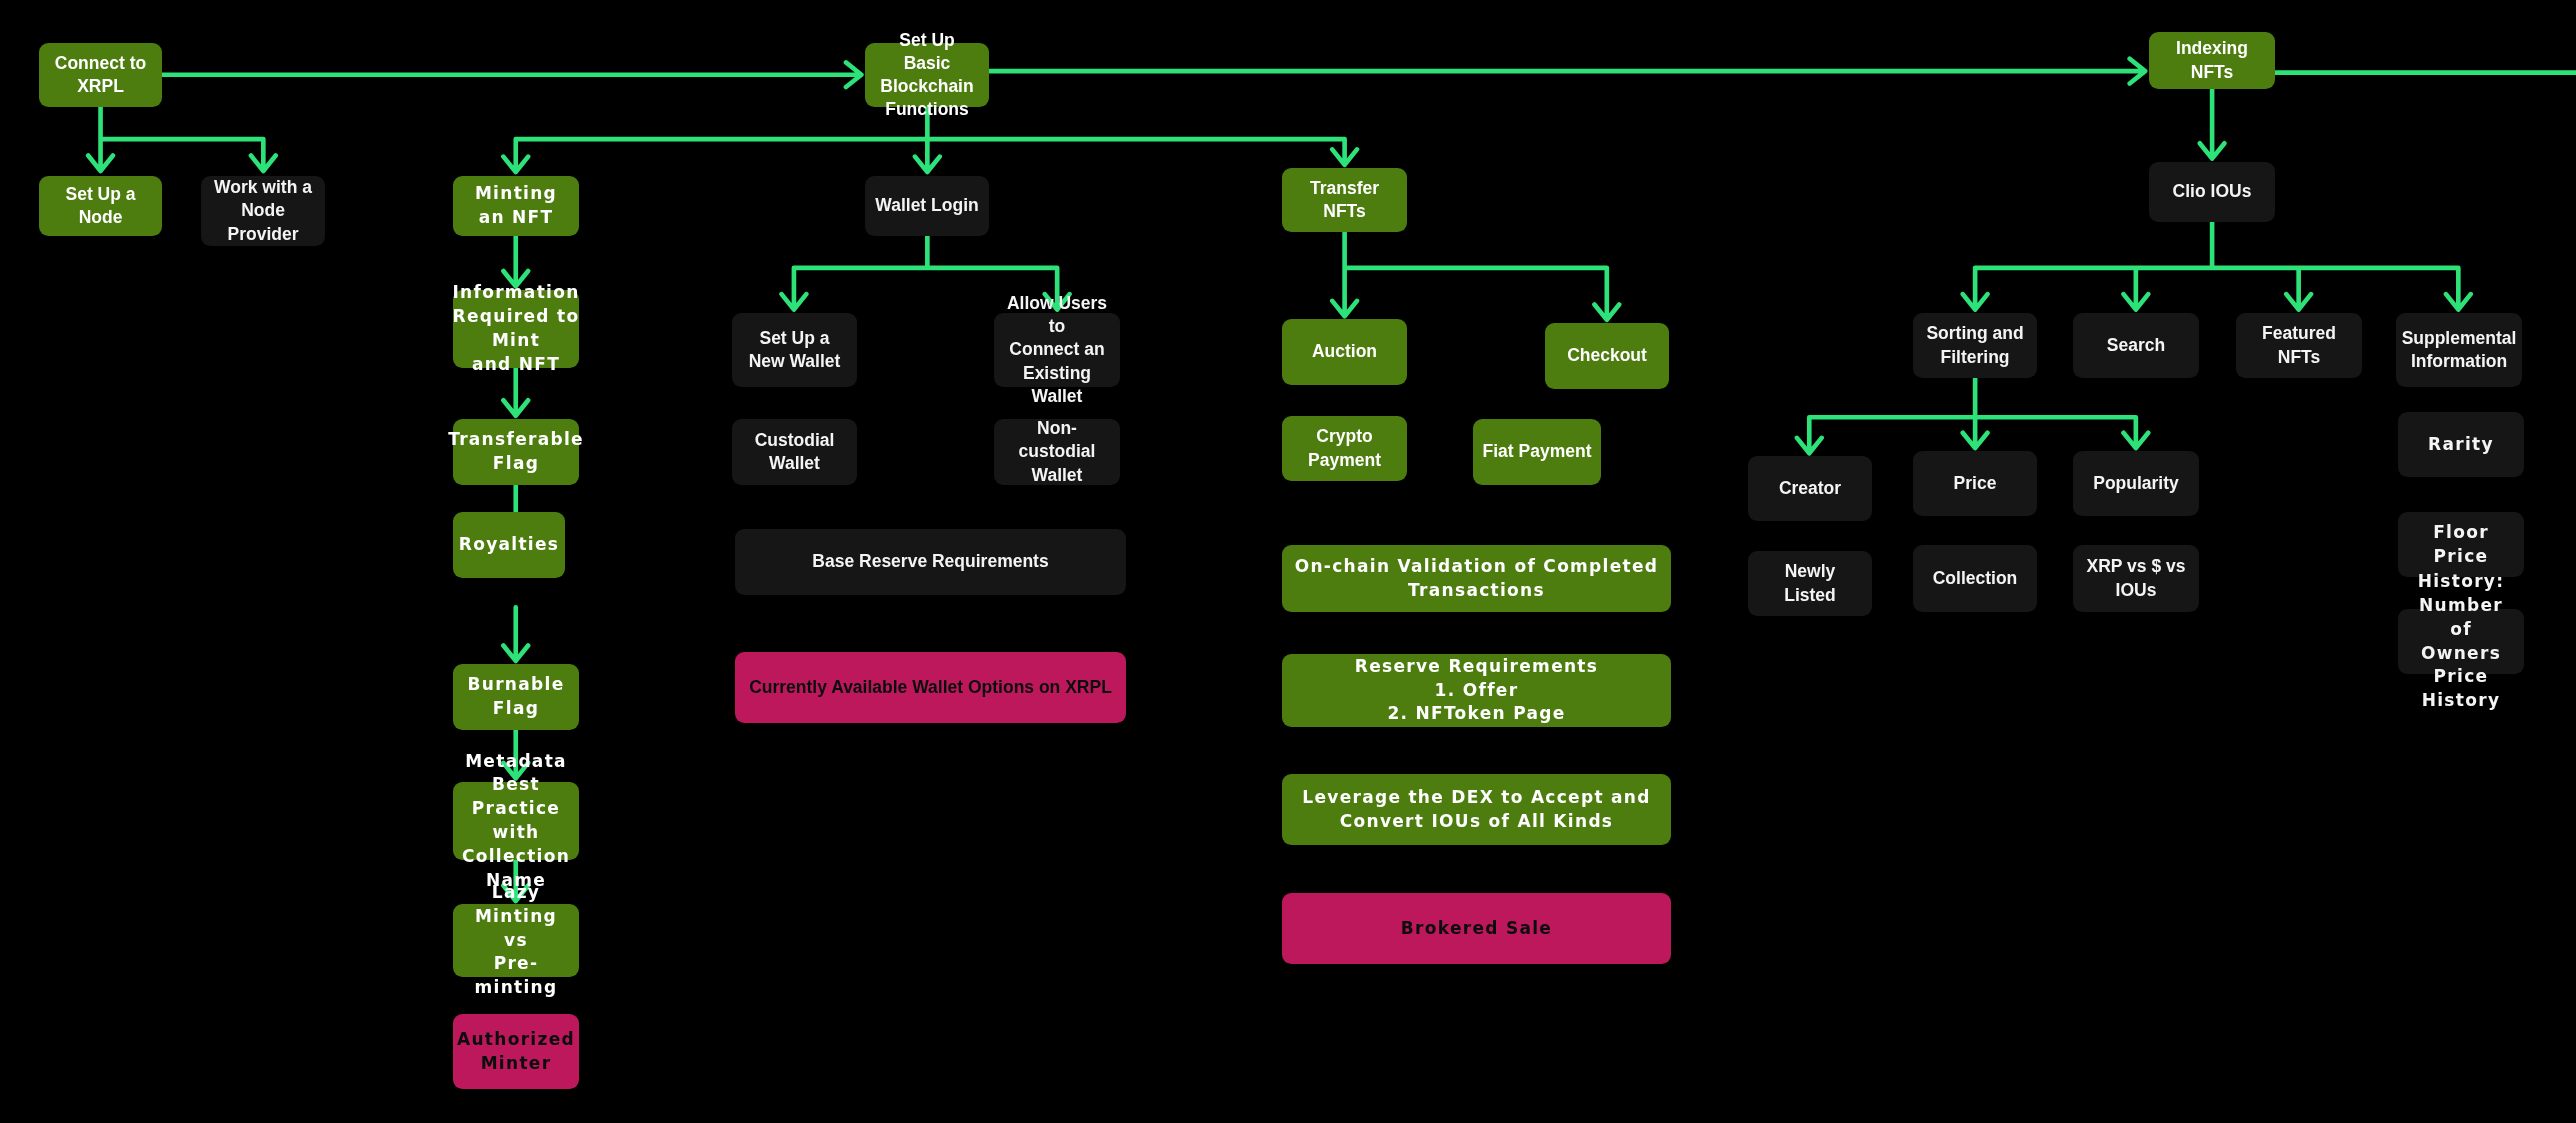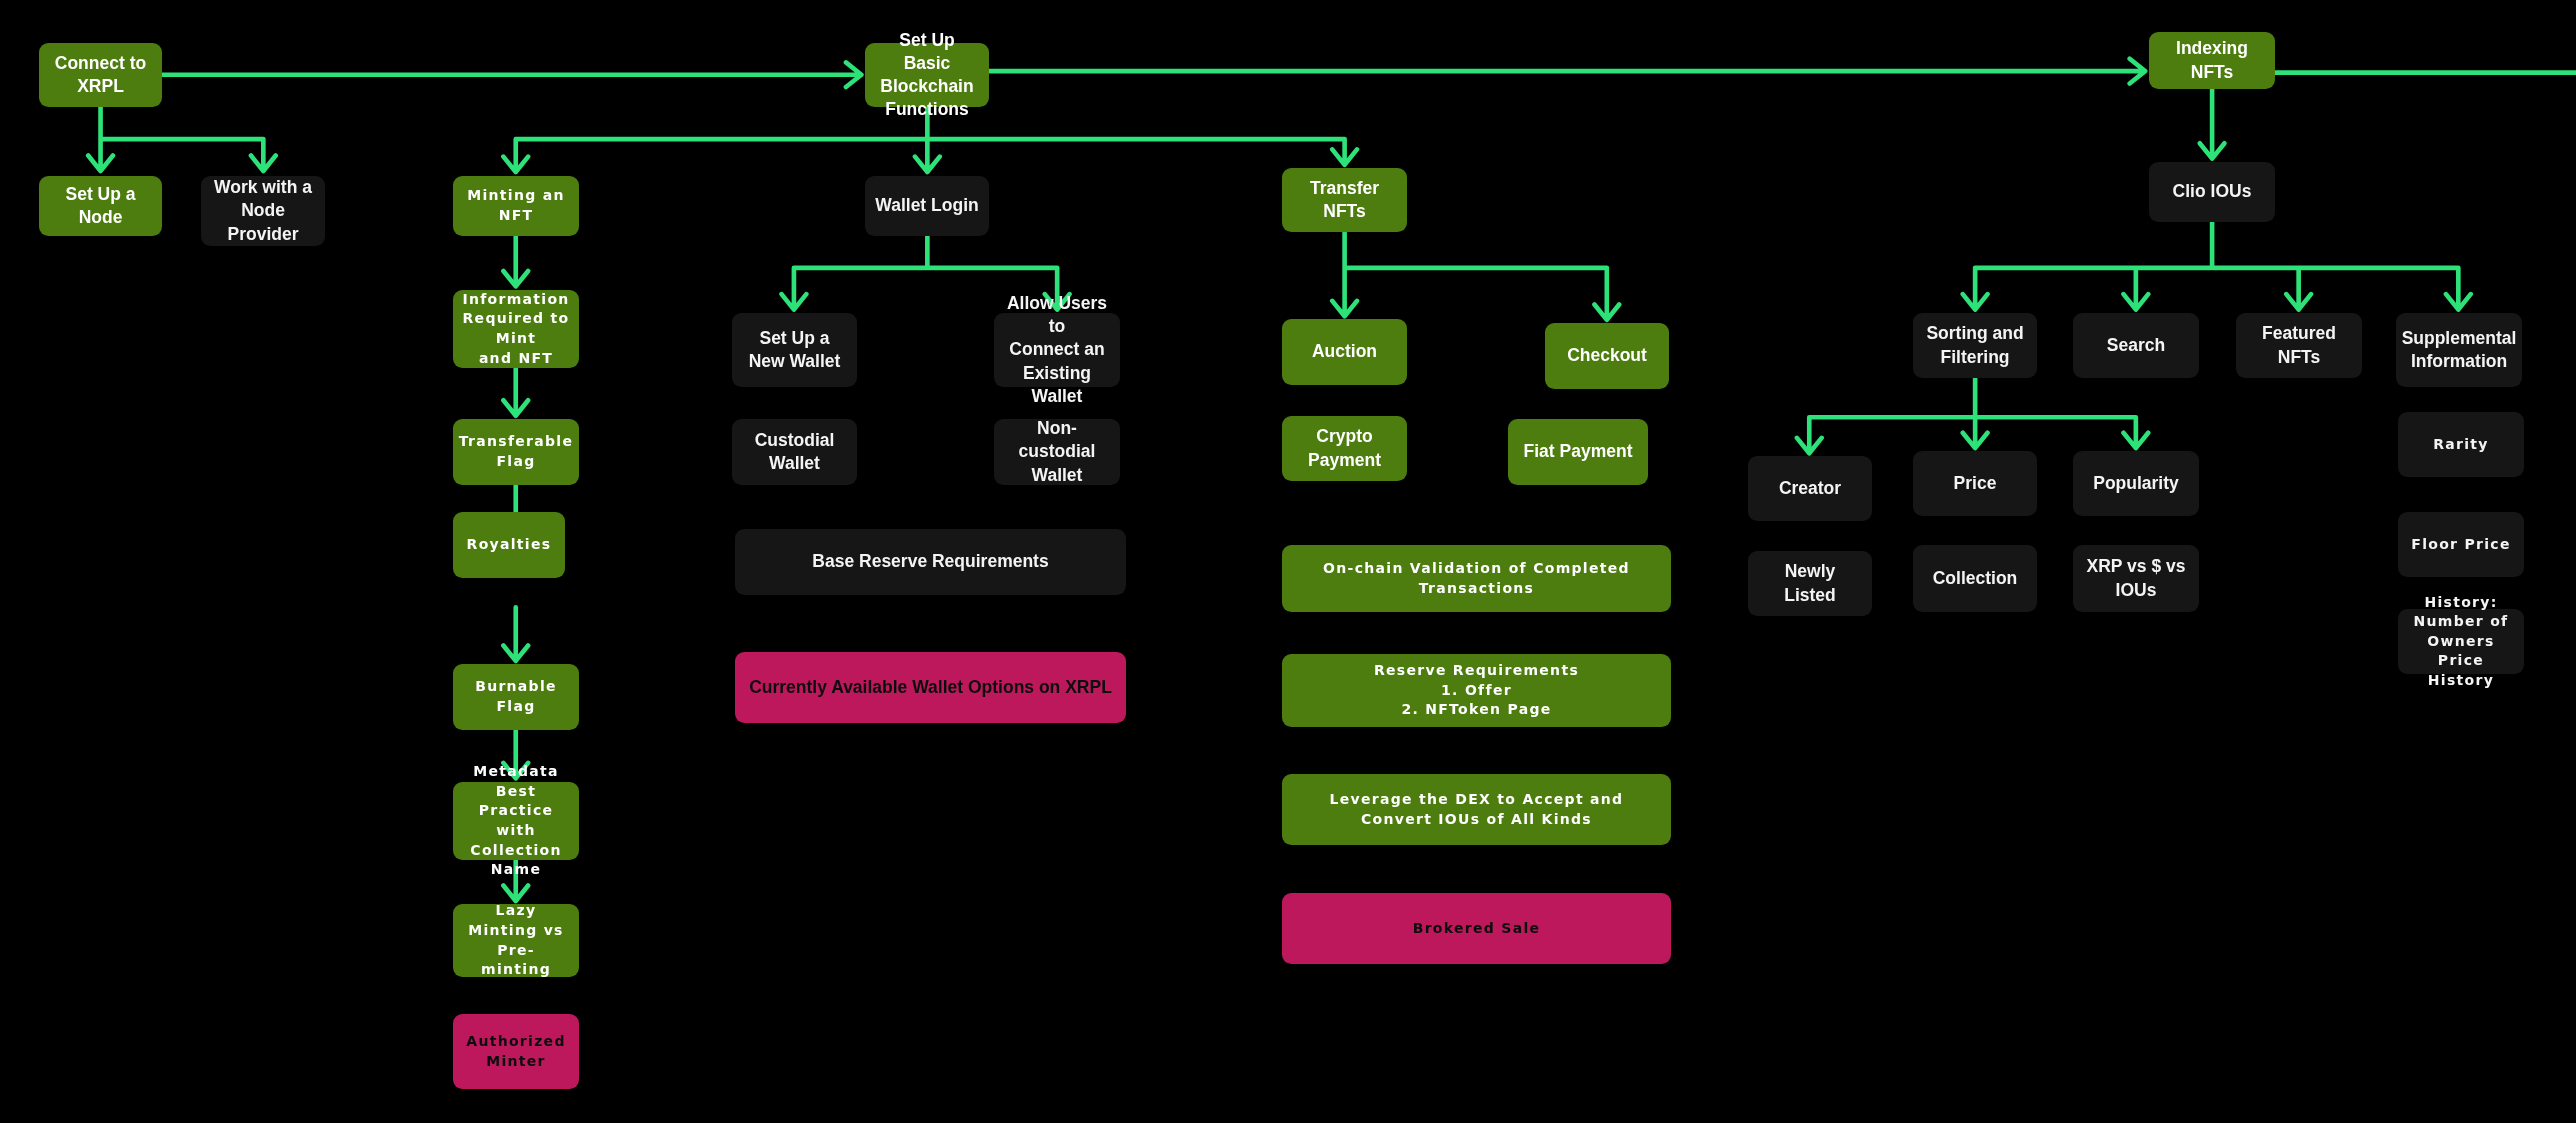--- a/index.html
+++ b/index.html
@@ -38,21 +38,21 @@
   .white  { background: #be185d; color: #0d0d0d; }
   .fa {
     font-family: "Liberation Sans", sans-serif;
     font-weight: 700;
     font-size: 17.5px;
     line-height: 1.32;
   }
   .fb {
     font-family: "DejaVu Sans", sans-serif;
     font-weight: 700;
-    font-size: 14px;
+    font-size: 17px;
     letter-spacing: 1.3px;
     line-height: 1.4;
   }
   .lbl { white-space: pre-line; }
 </style>
 </head>
 <body>
 
 <div class="canvas">
 
@@ -148,21 +148,21 @@
     </div>
   <div class="node purple fa" style="left:1282px;top:319px;width:125px;height:66px">
       <span class="lbl">Auction</span>
     </div>
   <div class="node purple fa" style="left:1545px;top:323px;width:124px;height:66px">
       <span class="lbl">Checkout</span>
     </div>
   <div class="node purple fa" style="left:1282px;top:416px;width:125px;height:65px">
       <span class="lbl">Crypto Payment</span>
     </div>
-  <div class="node purple fa" style="left:1508px;top:419px;width:140px;height:66px">
+  <div class="node purple fa" style="left:1473px;top:419px;width:128px;height:66px">
       <span class="lbl">Fiat Payment</span>
     </div>
   <div class="node purple fb" style="left:1282px;top:545px;width:389px;height:67px">
       <span class="lbl">On-chain Validation of Completed Transactions</span>
     </div>
   <div class="node purple fb" style="left:1282px;top:654px;width:389px;height:73px">
       <span class="lbl">Reserve Requirements
 1. Offer
 2. NFToken Page</span>
     </div>

